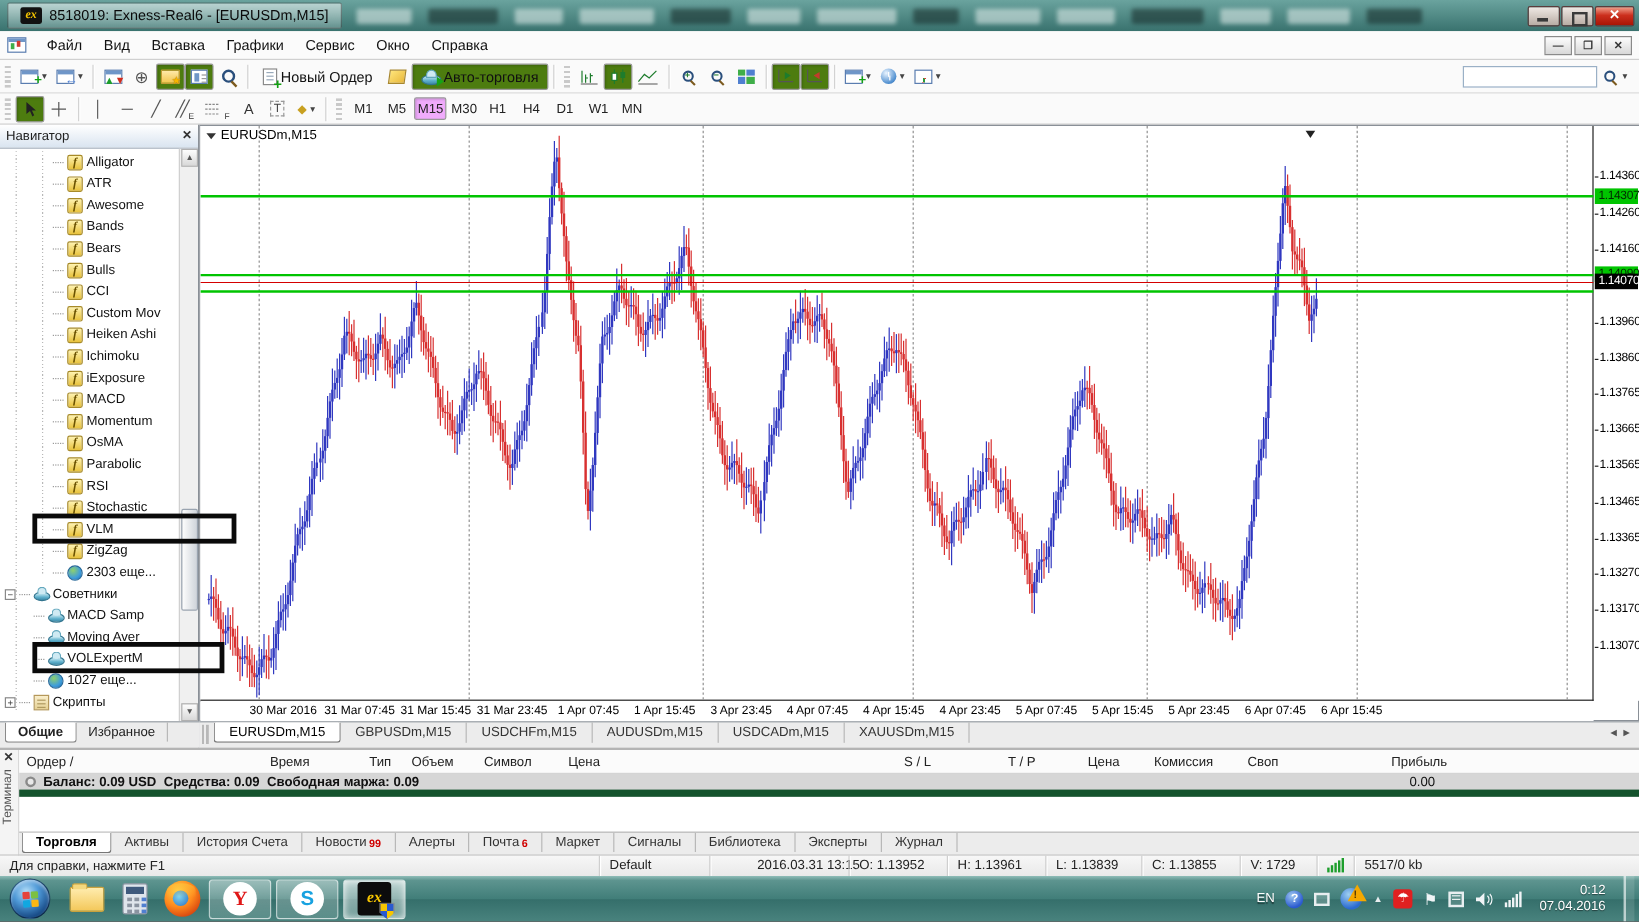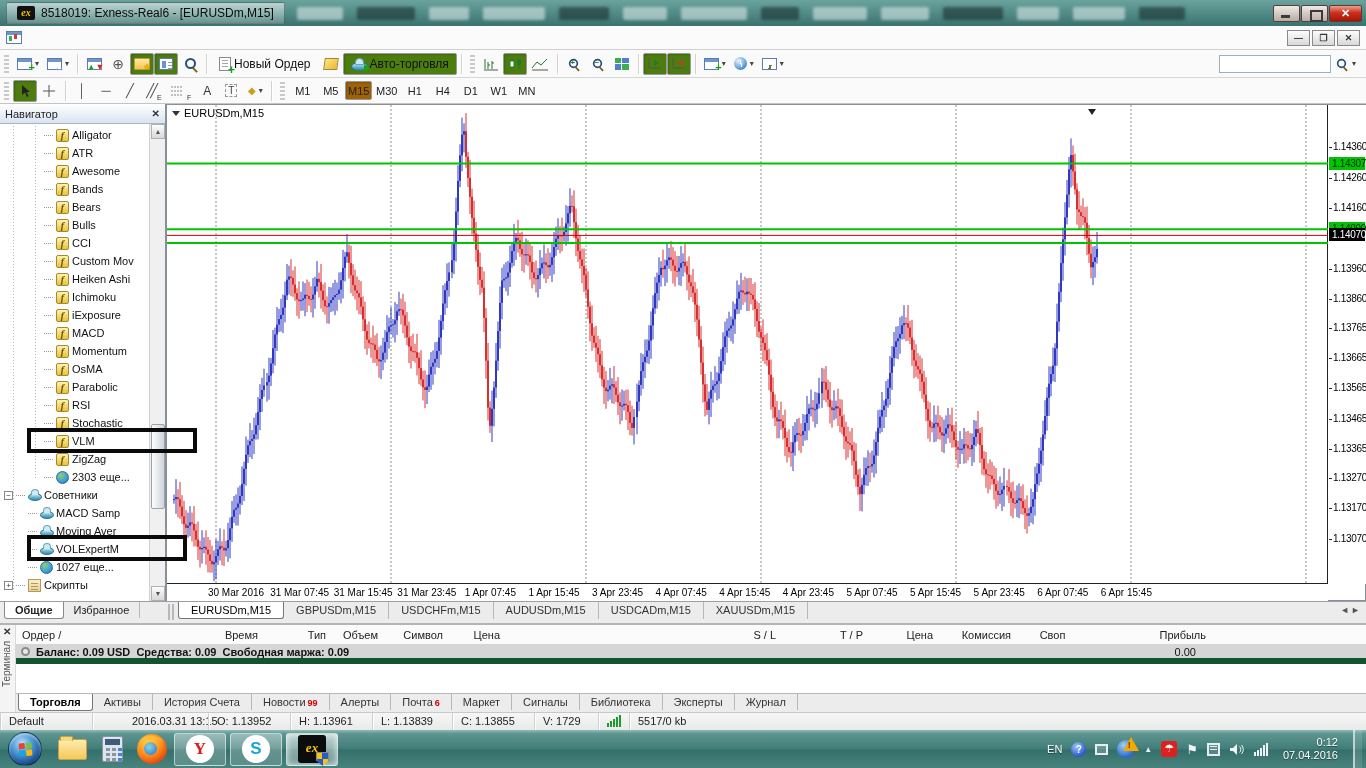--- a/index.html
+++ b/index.html
@@ -78,21 +78,21 @@
   .clock-ico::after{content:"";position:absolute;left:6px;top:3px;width:1px;height:4px;background:#fff;box-shadow:1px 3px 0 #fff;}
   .tmpl-ico{width:15px;height:12px;border:1px solid #5a7db0;background:#fff;position:relative;overflow:hidden;}
   .tmpl-ico::after{content:"";position:absolute;left:1px;top:6px;width:12px;height:4px;
     background:linear-gradient(80deg,transparent 45%,#2a9a3a 45%,#2a9a3a 55%,transparent 55%),linear-gradient(-60deg,transparent 45%,#d04a3a 45%,#d04a3a 55%,transparent 55%);}
   #search-box{margin-left:auto;margin-right:10px;display:flex;align-items:center;gap:5px;}
   #search-input{width:112px;height:18px;border:1px solid #9ab0c6;background:#fff;font-size:11px;padding:0 4px;}
   .tool-glyph{font-size:13px;color:#555;}
   .sub{font-size:7px;color:#333;align-self:flex-end;}
   .dash-T{border:1px dashed #999;padding:0 2px;font-size:10px;color:#444;}
   .tf{width:27px;height:19px;border:1px solid transparent;text-align:center;line-height:18px;font-size:11px;color:#222;flex:none;border-radius:2px;}
-  .tf.active{background:#a16207;border-color:#9a9a9a;box-shadow:inset 1px 1px 2px rgba(0,0,0,.18);}
+  .tf.active{background:#f0abfc;border-color:#9a9a9a;box-shadow:inset 1px 1px 2px rgba(0,0,0,.18);}
 
   
   #navigator{position:absolute;left:0;top:104px;width:166px;height:519px;background:#fff;border-right:1px solid #8a9097;}
   #nav-header{height:20px;background:linear-gradient(#ffffff,#d9e4f0);border-bottom:1px solid #aab4c0;
     display:flex;align-items:center;padding:0 5px;font-size:11px;color:#222;}
   #nav-close{margin-left:auto;font:bold 10px/10px "Liberation Sans",sans-serif;color:#333;}
   #nav-tree{position:absolute;left:0;top:20px;width:149px;height:477px;overflow:hidden;padding-top:2px;
     background-image:repeating-linear-gradient(to bottom,#b8b8b8 0 1px,transparent 1px 3px),repeating-linear-gradient(to bottom,#b8b8b8 0 1px,transparent 1px 3px);
     background-size:1px 468px,1px 352px;background-position:13px 2px,35px 2px;background-repeat:no-repeat;}
   .nav-row{height:18px;display:flex;align-items:center;gap:3px;white-space:nowrap;}
@@ -255,20 +255,30 @@
       </div>
     <div class="win-btns">
       <span class="wb min"></span>
       <span class="wb max"></span>
       <span class="wb close">✕</span>
     </div>
   </div>
 
   <div id="menu-row">
     <span class="chart-doc-ico"></span>
+    <div style="display:flex">
+
+    <span class="mi">Файл</span>
+        <span class="mi">Вид</span>
+        <span class="mi">Вставка</span>
+        <span class="mi">Графики</span>
+        <span class="mi">Сервис</span>
+        <span class="mi">Окно</span>
+        <span class="mi">Справка</span>
+      </div>
     <div class="mdi-btns">
       <span class="mdib">—</span>
       <span class="mdib">❐</span>
       <span class="mdib">✕</span>
     </div>
   </div>
 
   <div id="toolbar1">
     <span class="grip"></span>
     <span class="tbtn">
@@ -1680,20 +1690,21 @@
         <span class="ttab">
         <span class="tt-label">Эксперты</span>
       </span>
         <span class="ttab">
         <span class="tt-label">Журнал</span>
       </span>
       </div>
   </div>
 
   <div id="statusbar">
+    <span class="sb-help">Для справки, нажмите F1</span>
     <div style="display:flex;height:100%">
 
     <span class="sb-cell w0">Default</span>
         <span class="sb-cell w1">2016.03.31 13:15</span>
         <span class="sb-cell w2">O: 1.13952</span>
         <span class="sb-cell w3">H: 1.13961</span>
         <span class="sb-cell w4">L: 1.13839</span>
         <span class="sb-cell w5">C: 1.13855</span>
         <span class="sb-cell w6">V: 1729</span>
       </div>

